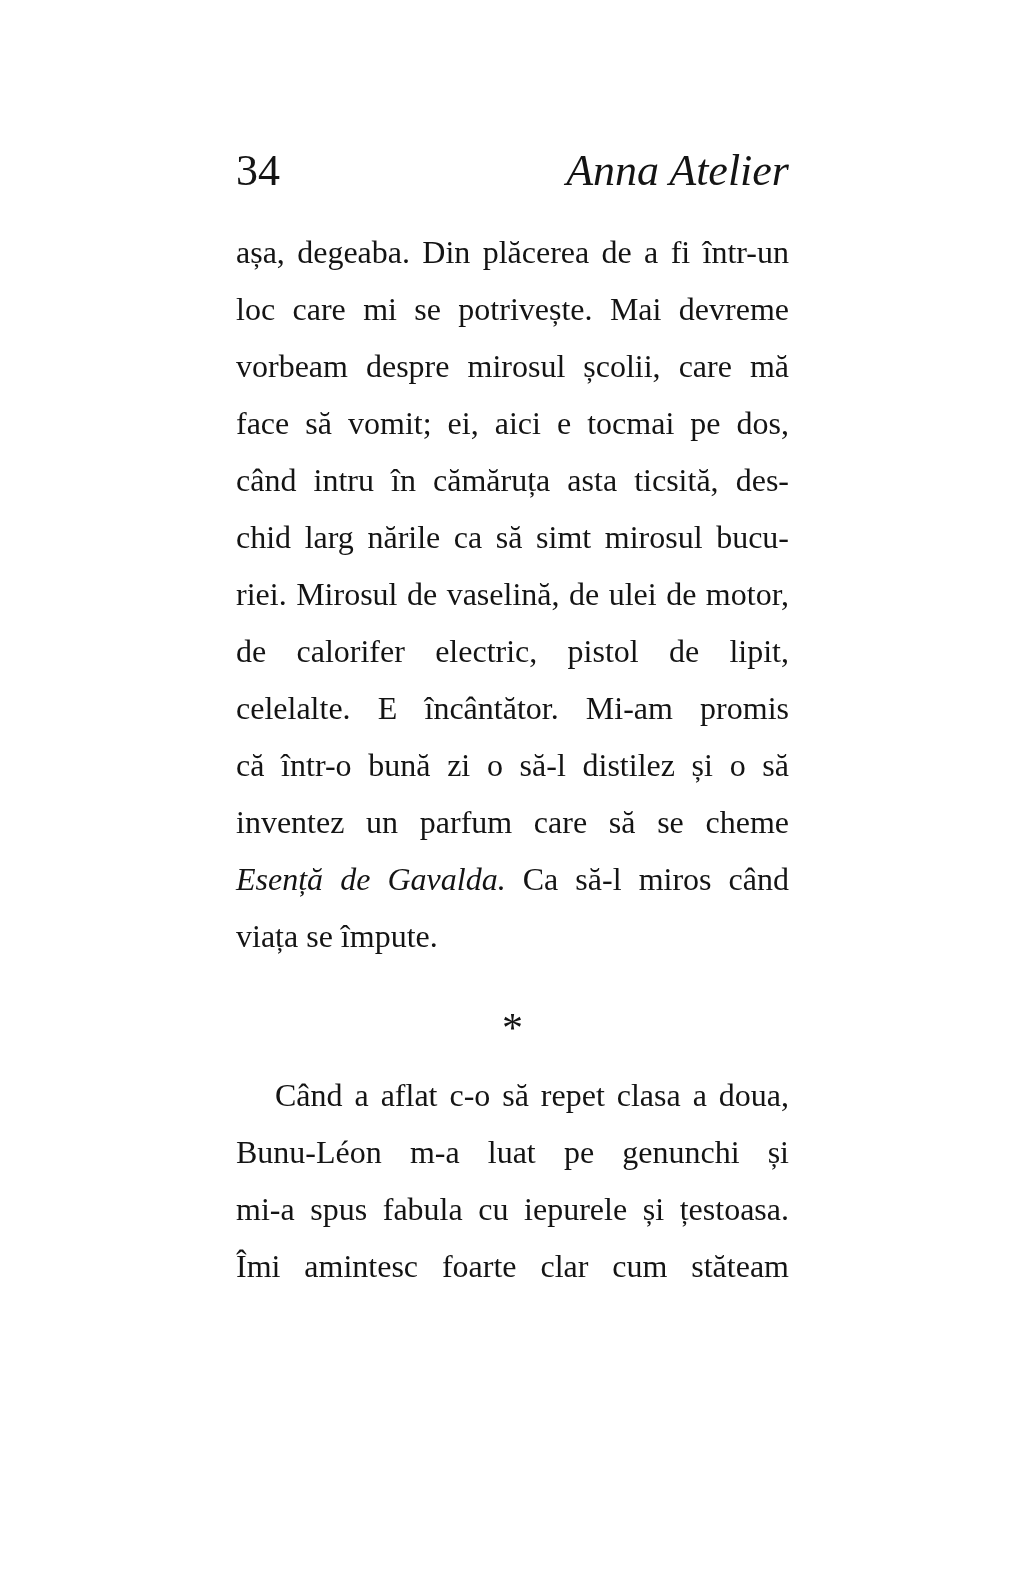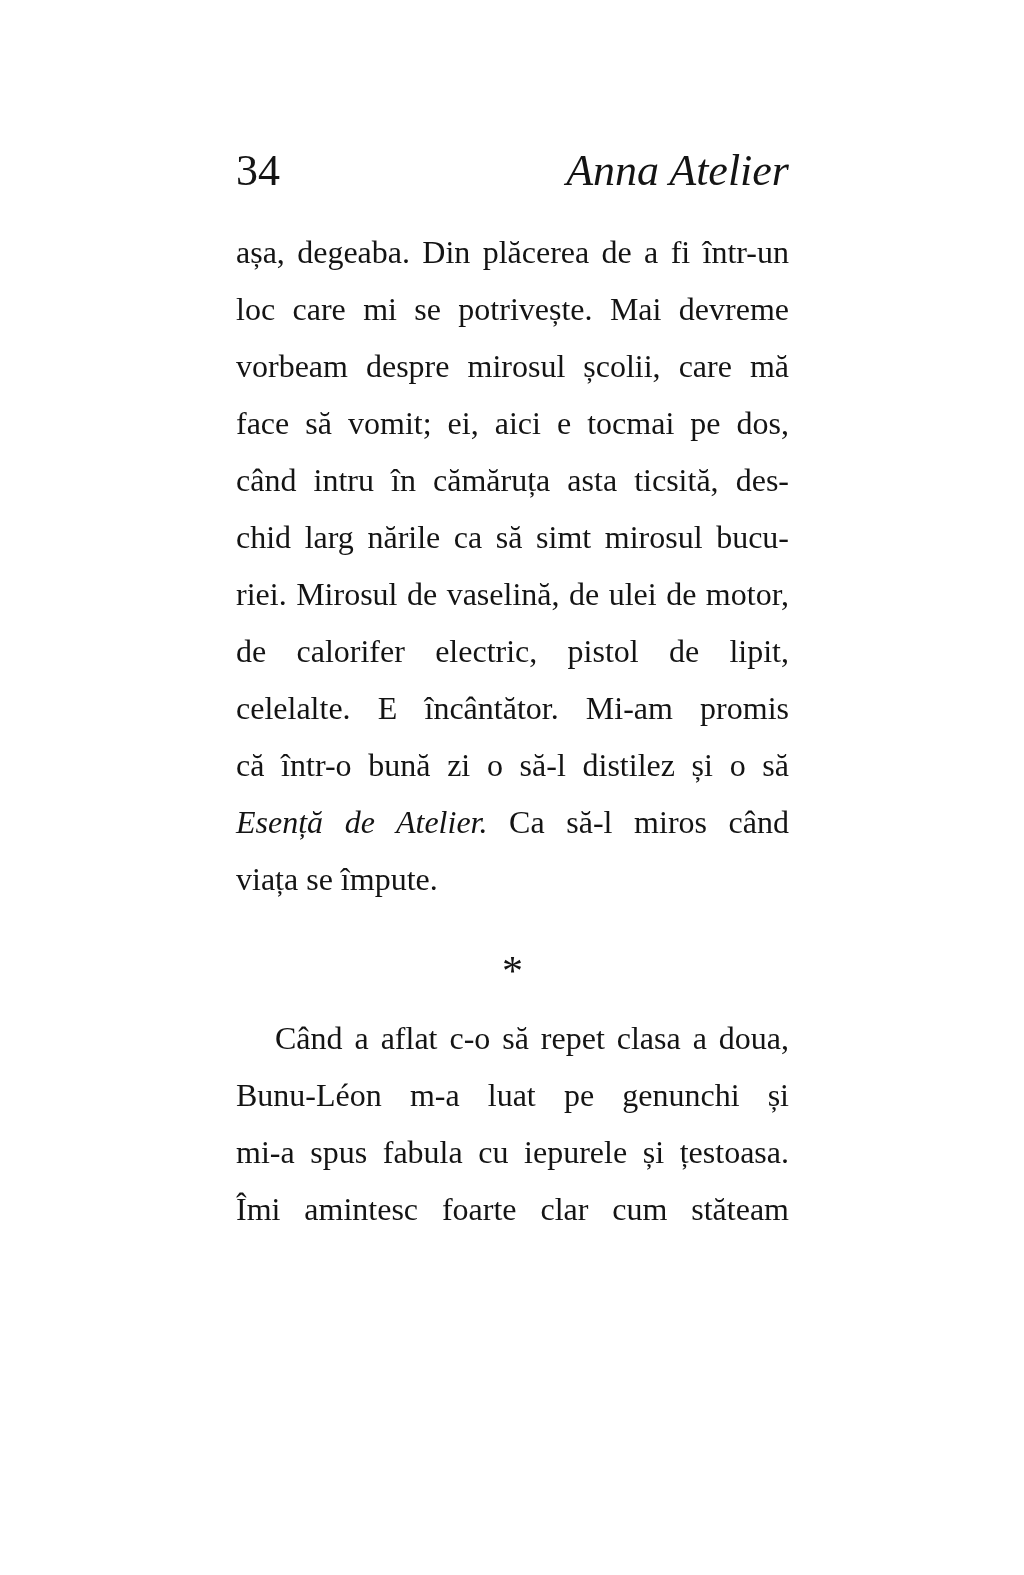--- a/index.html
+++ b/index.html
@@ -82,22 +82,23 @@
         <div class="line">așa, degeaba. Din plăcerea de a fi într-un</div>
         <div class="line">loc care mi se potrivește. Mai devreme</div>
         <div class="line">vorbeam despre mirosul școlii, care mă</div>
         <div class="line">face să vomit; ei, aici e tocmai pe dos,</div>
         <div class="line">când intru în cămăruța asta ticsită, des-</div>
         <div class="line">chid larg nările ca să simt mirosul bucu-</div>
         <div class="line">riei. Mirosul de vaselină, de ulei de motor,</div>
         <div class="line">de calorifer electric, pistol de lipit,</div>
         <div class="line">celelalte. E încântător. Mi-am promis</div>
         <div class="line">că într-o bună zi o să-l distilez și o să</div>
+        <div class="line">inventez un parfum care să se cheme</div>
         <div class="line">
-          <span class="it">Esență de Atelier.</span>
+          <span class="it">Esență de Gavalda.</span>
           <span>Ca să-l miros când</span>
         </div>
         <div class="line para-end">viața se împute.</div>
       </div>
 
       <div class="separator">
         <span>*</span>
       </div>
 
       <div>

